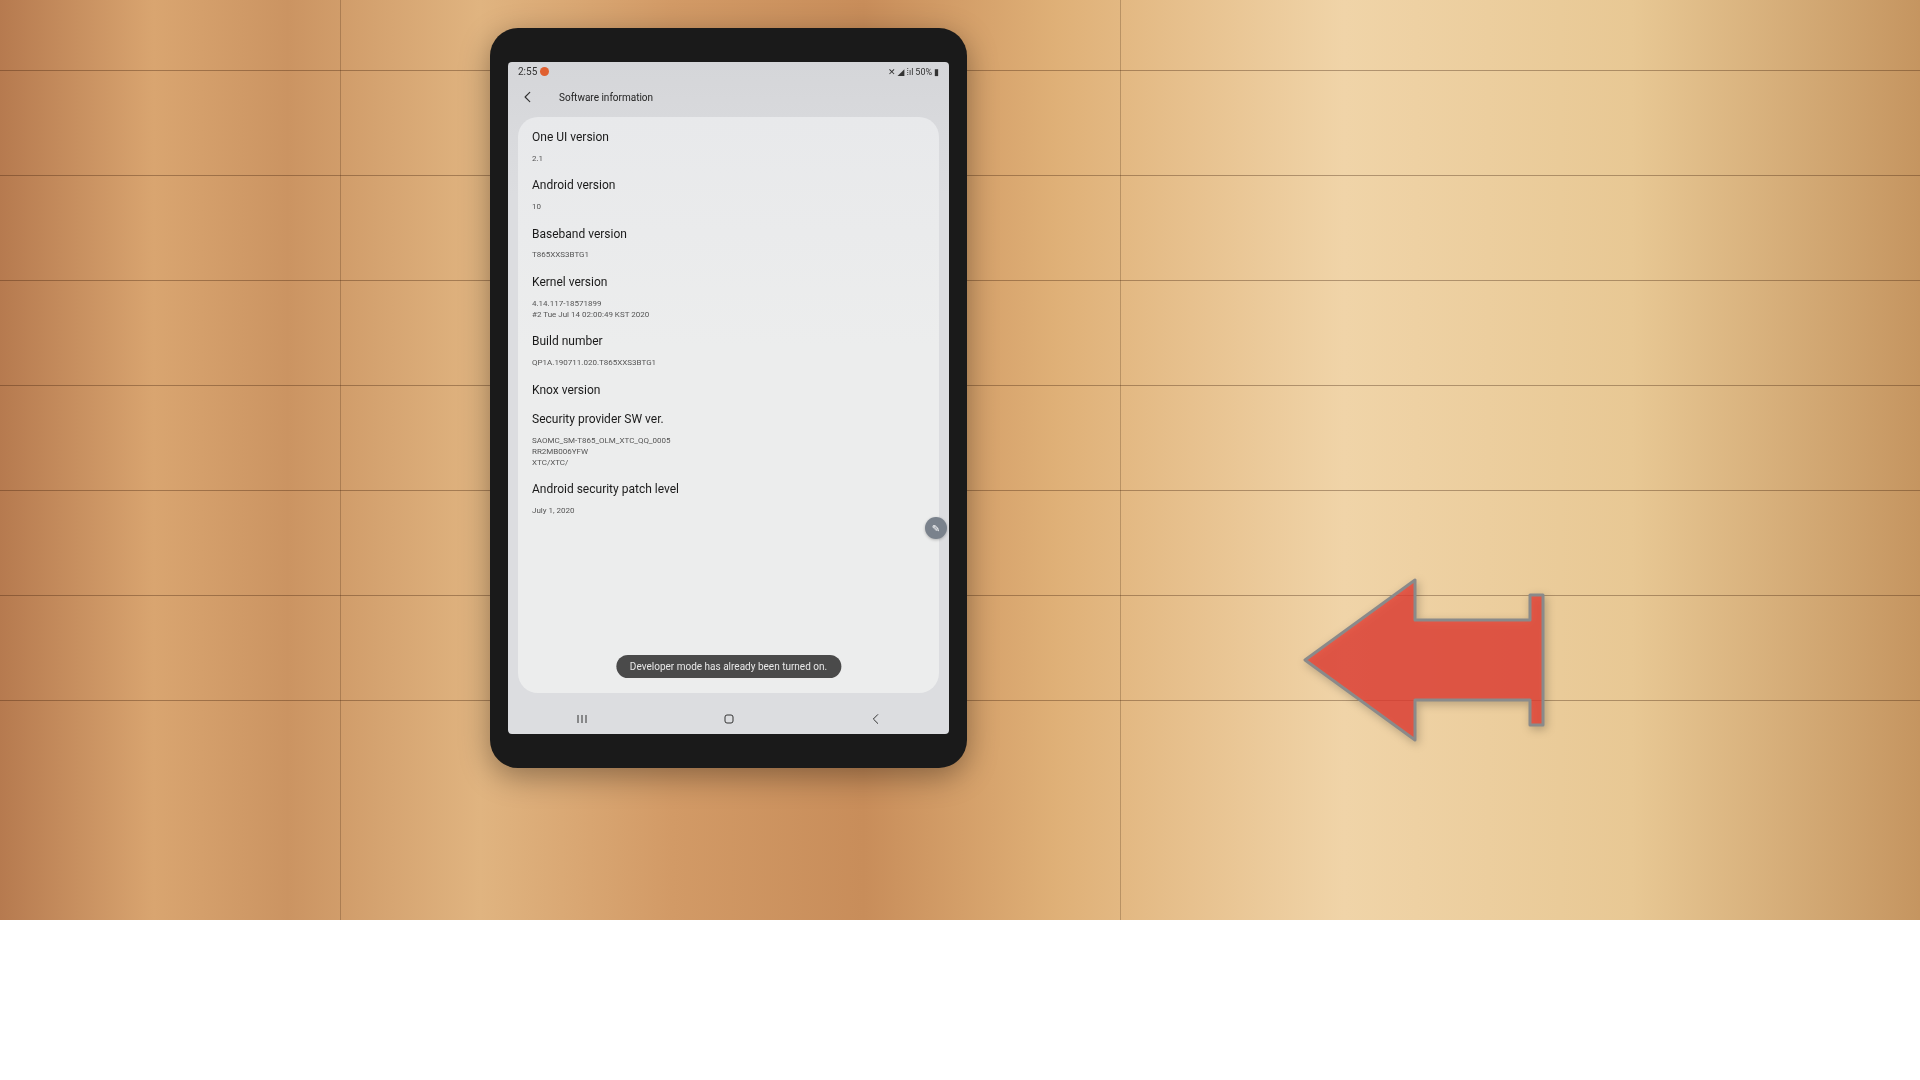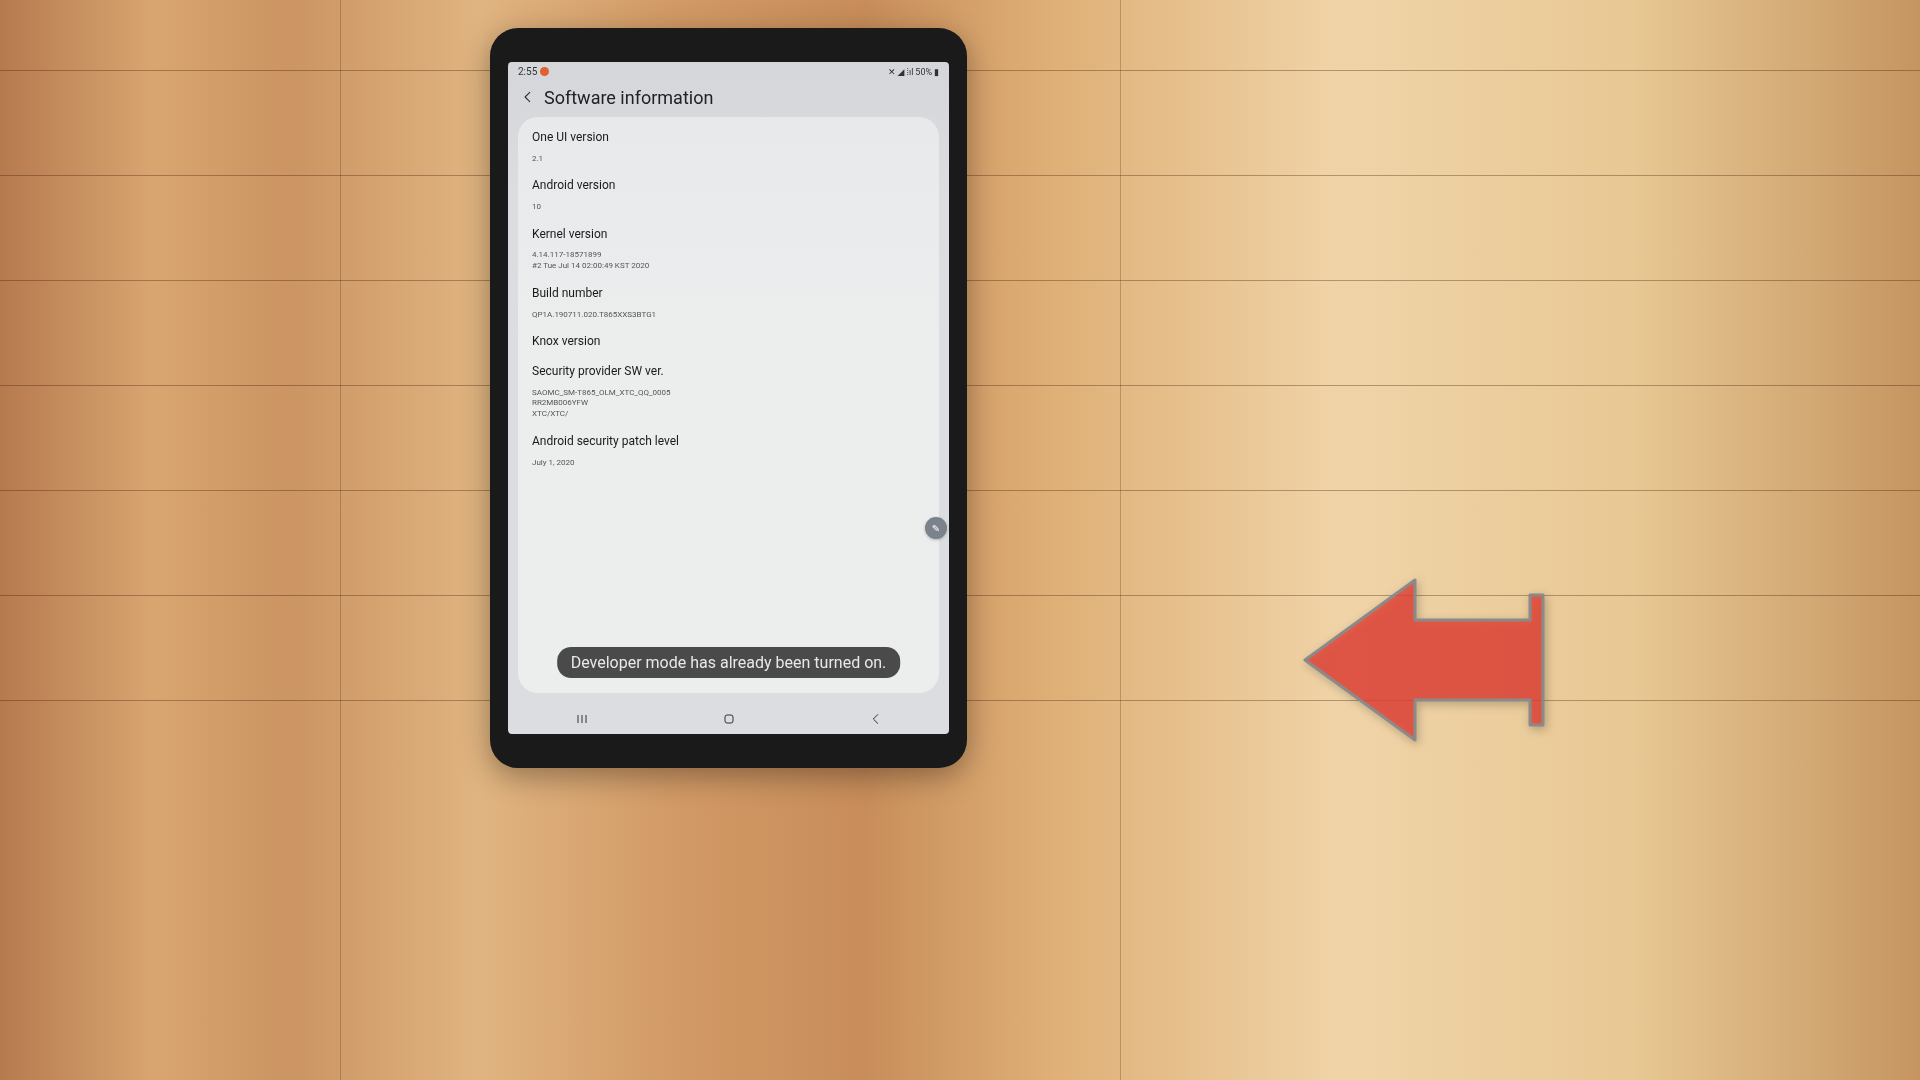--- a/index.html
+++ b/index.html
@@ -1,34 +1,34 @@
 <!DOCTYPE html>
 <html><head>
 <meta charset="utf-8">
 <style>
 html,body{margin:0;padding:0;width:1920px;height:1080px;overflow:hidden;font-family:-apple-system,BlinkMacSystemFont,"Segoe UI",Roboto,sans-serif;}
-.bg{width:1920px;height:1080px;background:linear-gradient(90deg,#b67a4f 0%,#d9a570 8%,#cb9462 15%,#e0b480 25%,#d29a66 35%,#c88d5a 45%,#dfb077 55%,#f0d4a8 70%,#e8c894 85%,#c59560 100%);position:relative;}
+.bg{width:1920px;height:920px;background:linear-gradient(90deg,#b67a4f 0%,#d9a570 8%,#cb9462 15%,#e0b480 25%,#d29a66 35%,#c88d5a 45%,#dfb077 55%,#f0d4a8 70%,#e8c894 85%,#c59560 100%);position:relative;}
 .plank{position:absolute;left:0;right:0;height:1px;background:rgba(60,30,10,0.35);}
 .vplank{position:absolute;top:0;bottom:0;width:1px;background:rgba(60,30,10,0.25);}
 .tablet{position:absolute;left:490px;top:28px;width:477px;height:740px;background:#1a1a1a;border-radius:28px;box-shadow:0 8px 30px rgba(0,0,0,0.35);}
 .screen{position:absolute;left:18px;top:34px;right:18px;bottom:34px;background:linear-gradient(180deg,#d5d6d9 0%,#dcdde0 20%,#dcdde0 100%);border-radius:4px;overflow:hidden;}
 .statusbar{display:flex;justify-content:space-between;align-items:center;padding:4px 10px 2px 10px;font-size:10px;color:#333;}
 .status-left{display:flex;align-items:center;gap:3px;}
 .status-right{display:flex;align-items:center;gap:2px;font-size:9px;}
 .alarm-ico{width:9px;height:9px;border-radius:50%;background:#e06030;display:inline-block;}
 .header{display:flex;align-items:center;padding:6px 10px 8px 8px;}
 .back-btn{width:24px;height:24px;display:flex;align-items:center;justify-content:center;cursor:pointer;}
 .back-btn svg{width:14px;height:14px;}
-.header-title{font-size:18px;color:#222;margin-left:4px;}
+.header-title{font-size:10px;color:#222;margin-left:19px;}
 .card{background:linear-gradient(180deg,#e8e9eb 0%,#eceded 40%,#eceded 100%);margin:0 10px 0 10px;border-radius:20px;padding:6px 0 10px 0;min-height:560px;position:relative;}
 .item{padding:7px 14px 7px 14px;}
 .item-title{font-size:12px;color:#1a1a1a;line-height:1.3;}
 .item-sub{font-size:8px;color:#555;line-height:1.35;margin-top:8px;white-space:pre-line;}
 .fab{position:absolute;right:-8px;top:400px;width:22px;height:22px;border-radius:50%;background:#7a828c;display:flex;align-items:center;justify-content:center;color:#fff;font-size:10px;box-shadow:0 1px 3px rgba(0,0,0,0.25);}
-.toast{position:absolute;left:50%;transform:translateX(-50%);bottom:56px;background:#4a4a4a;color:#e8e8e8;font-size:16px;padding:6px 14px;border-radius:14px;white-space:nowrap;z-index:5;}
+.toast{position:absolute;left:50%;transform:translateX(-50%);bottom:56px;background:#4a4a4a;color:#e8e8e8;font-size:10px;padding:6px 14px;border-radius:14px;white-space:nowrap;z-index:5;}
 .navbar{position:absolute;left:0;right:0;bottom:0;height:30px;display:flex;justify-content:space-around;align-items:center;}
 .nav-btn{width:40px;height:20px;display:flex;align-items:center;justify-content:center;cursor:pointer;}
 .nav-btn svg{stroke:#333;fill:none;stroke-width:1.5;}
 .arrow{position:absolute;right:375px;top:555px;width:250px;height:210px;pointer-events:none;}
 .arrow svg{width:100%;height:100%;filter:drop-shadow(2px 3px 4px rgba(0,0,0,0.25));}
 </style>
 </head>
 <body>
 
 <div class="bg">
@@ -69,20 +69,24 @@
       </div>
 
       <div class="card">
         <div class="item">
           <div class="item-title">One UI version</div>
           <div class="item-sub">2.1</div>
         </div>
         <div class="item">
           <div class="item-title">Android version</div>
           <div class="item-sub">10</div>
+        </div>
+        <div class="item">
+          <div class="item-title">Baseband version</div>
+          <div class="item-sub">T865XXS3BTG1</div>
         </div>
         <div class="item">
           <div class="item-title">Kernel version</div>
           <div class="item-sub">4.14.117-18571899
 #2 Tue Jul 14 02:00:49 KST 2020</div>
         </div>
         <div class="item">
           <div class="item-title">Build number</div>
           <div class="item-sub">QP1A.190711.020.T865XXS3BTG1</div>
         </div>

